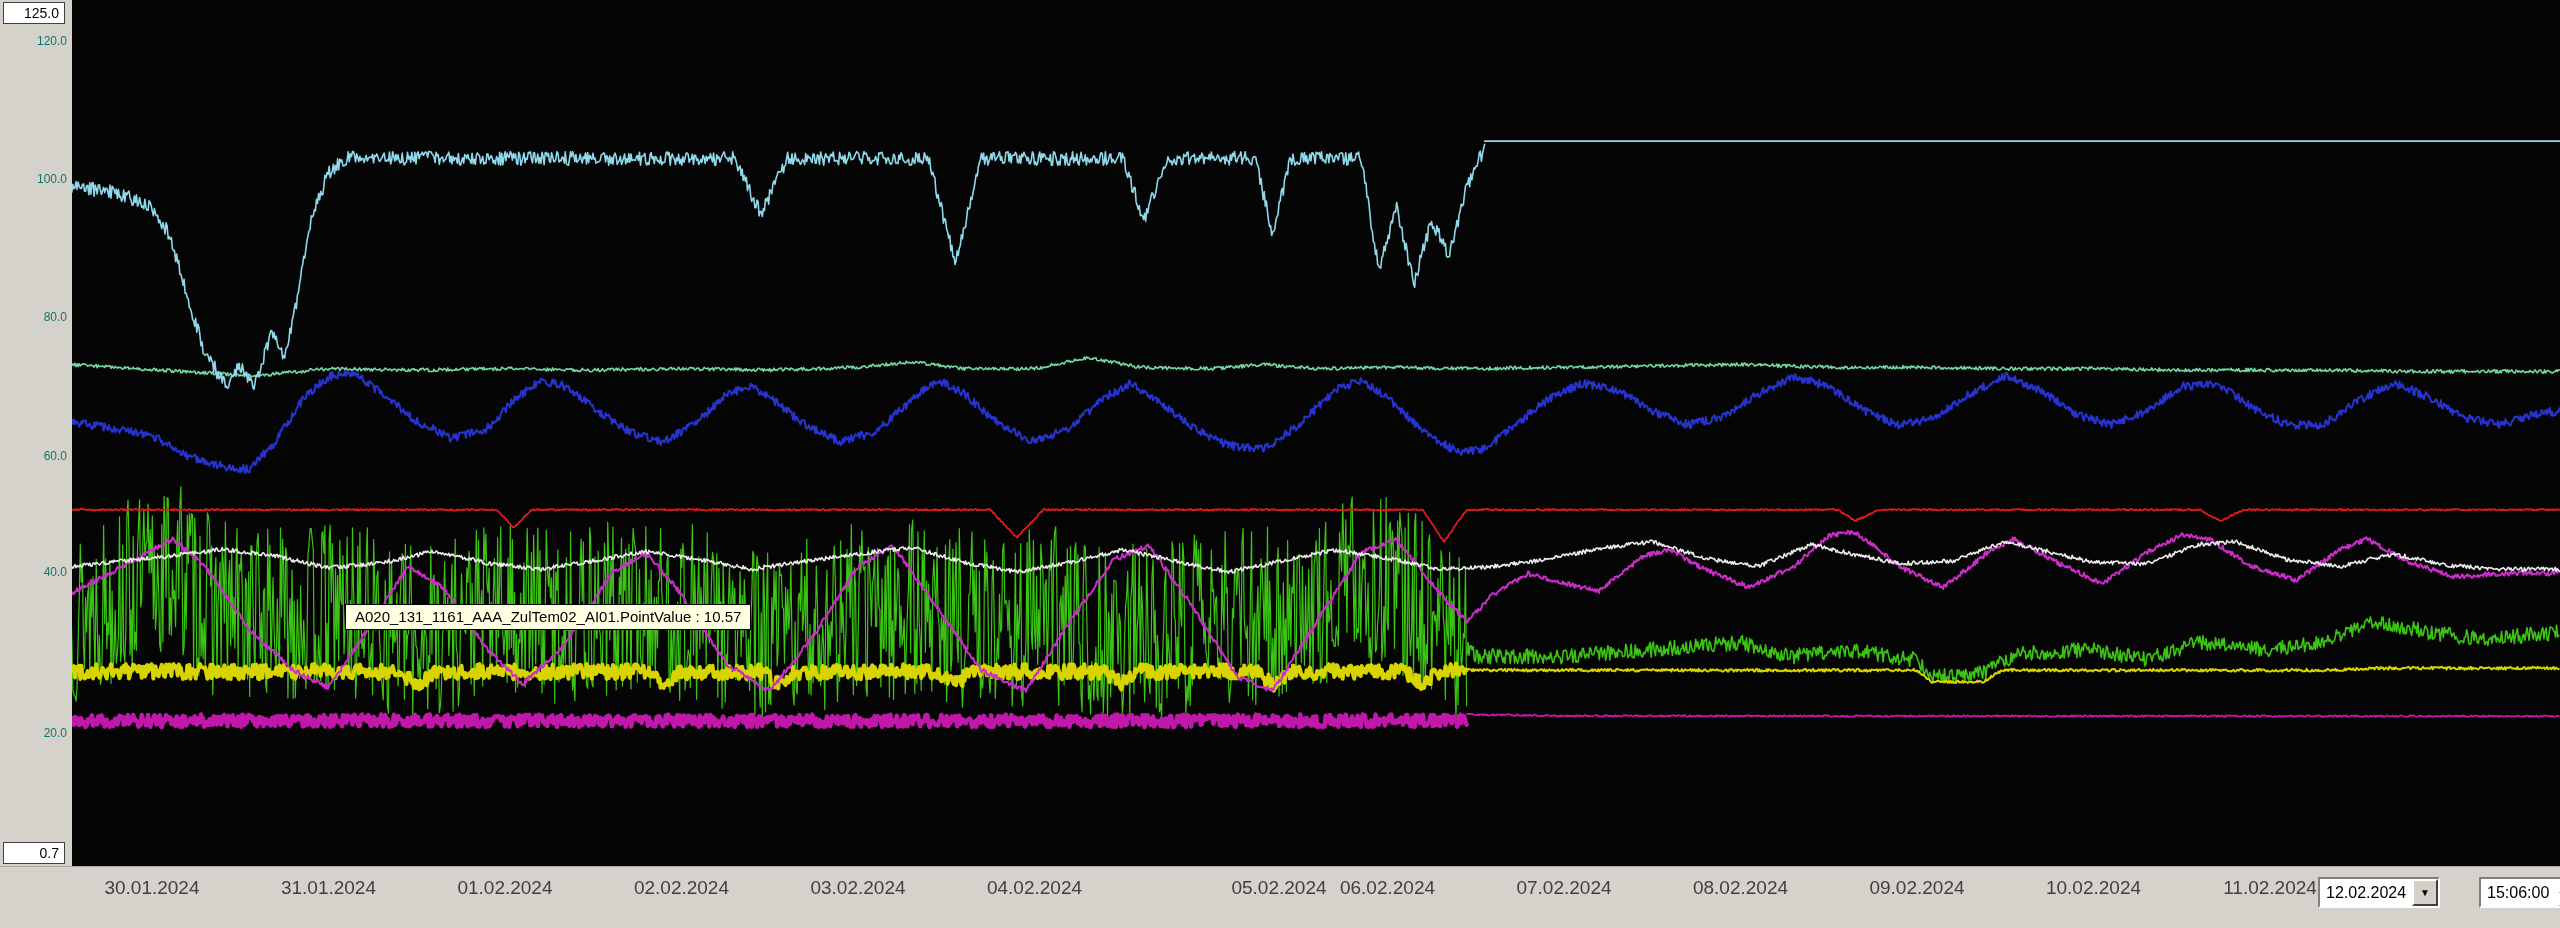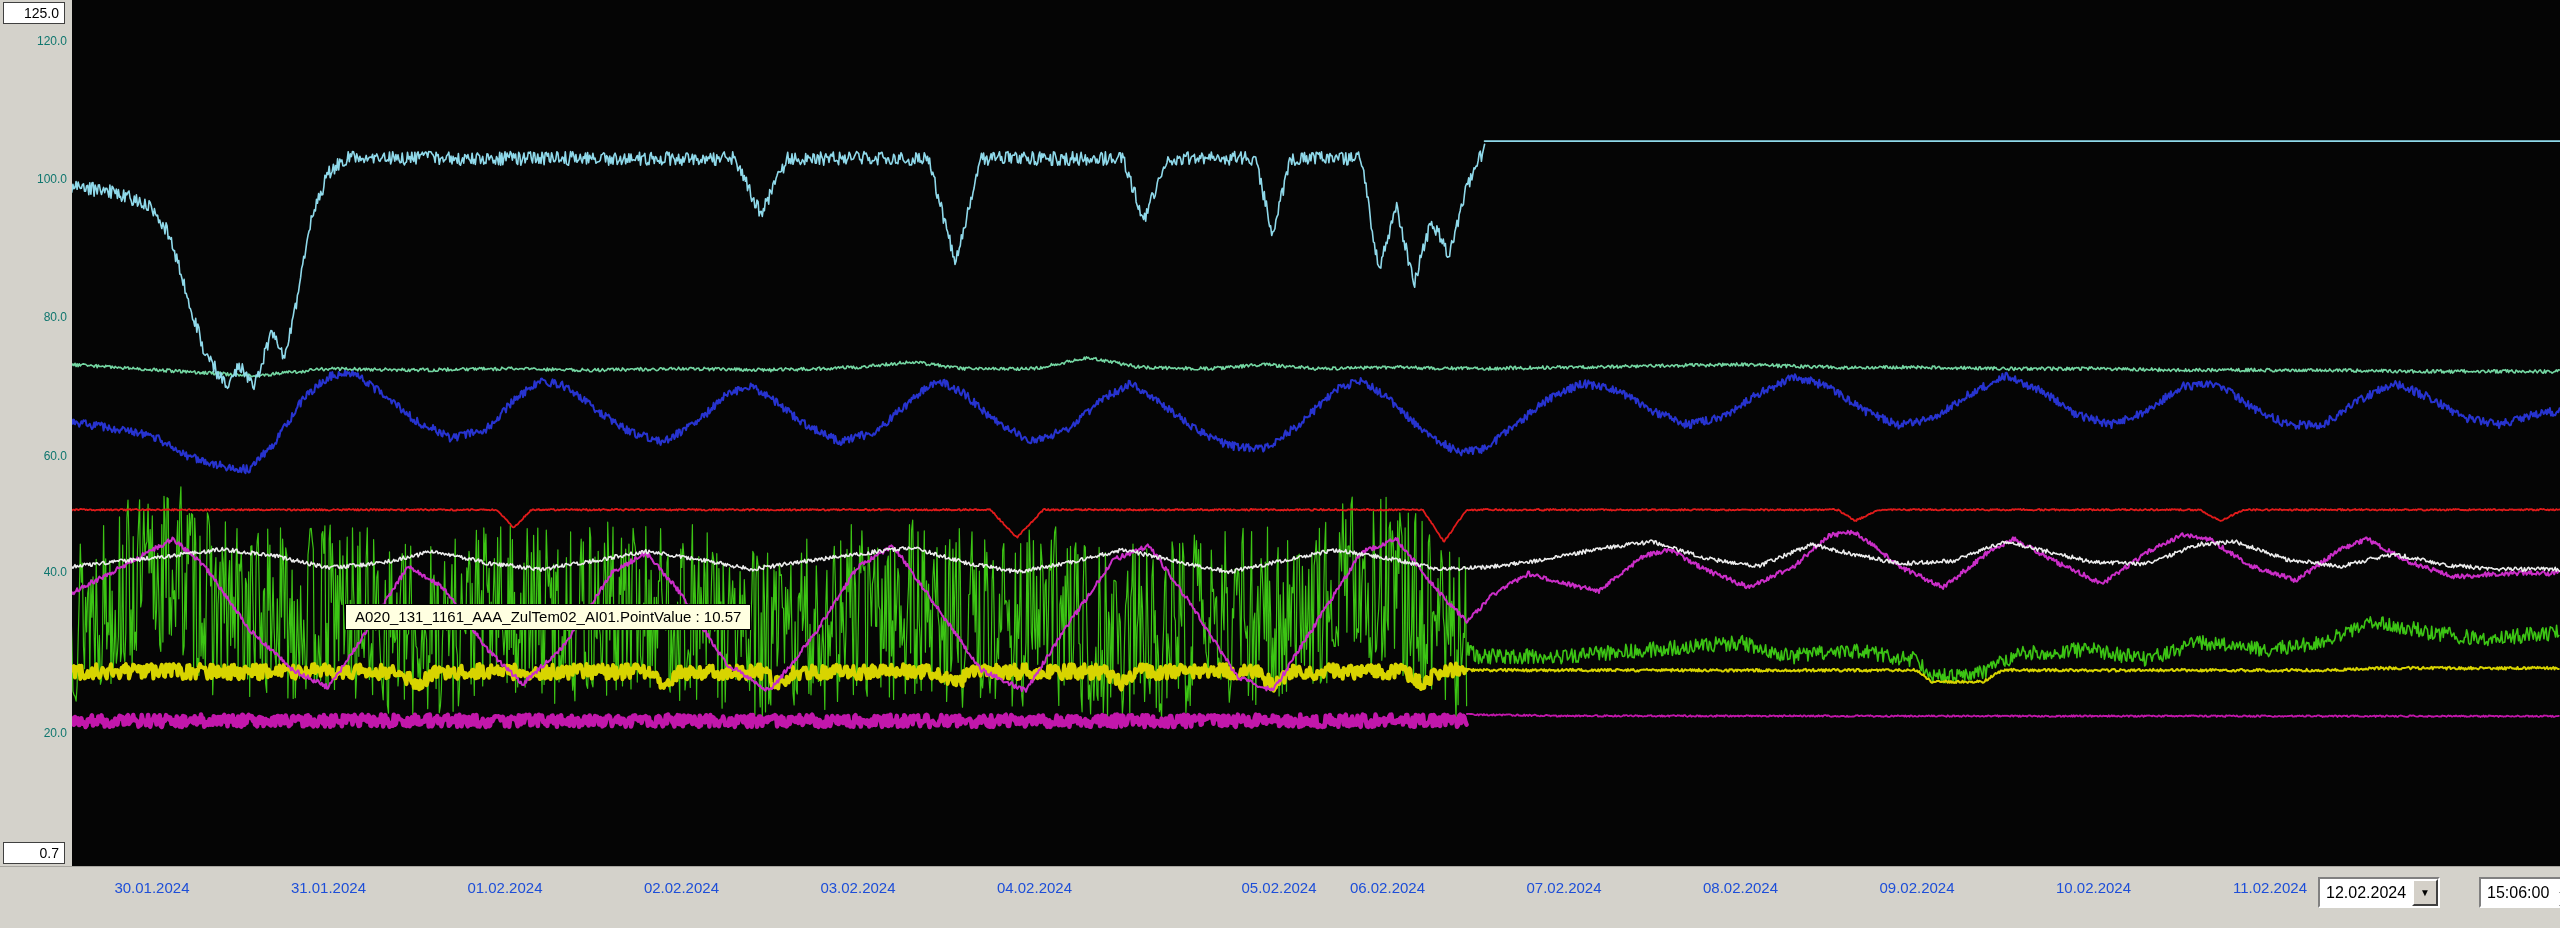--- a/index.html
+++ b/index.html
@@ -36,21 +36,21 @@
     background:#ffffe1; border:1px solid #000000;
     font-size:15px; line-height:18px; padding:3px 9px;
     white-space:nowrap; z-index:5;margin-top:14px;
   }
   #x-axis {
     position:absolute; left:0; top:866px; width:2560px; height:62px;
     background:#d4d2cb; border-top:1px solid #a8a6a0;
   }
   .xtick {
     position:absolute; top:12px; transform:translateX(-50%);
-    font-size:15px; line-height:18px; white-space:nowrap; color:#1d4ed8;
+    font-size:19px; line-height:18px; white-space:nowrap; color:#404040;
   }
   .win-field {
     position:absolute; top:877px; height:31px;
     background:#ffffff;
     border:2px solid; border-color:#808080 #ffffff #ffffff #808080;
     display:flex; align-items:center;
     font-size:16px; z-index:6;
   }
   #date-picker { left:2318px; width:122px; }
   #time-picker { left:2450px; width:106px;margin-left:29px; }

